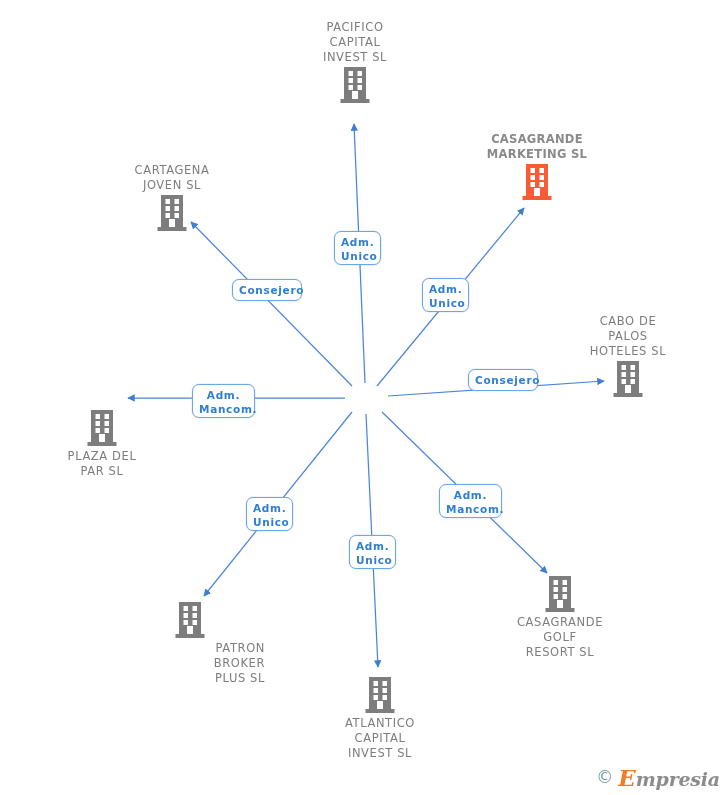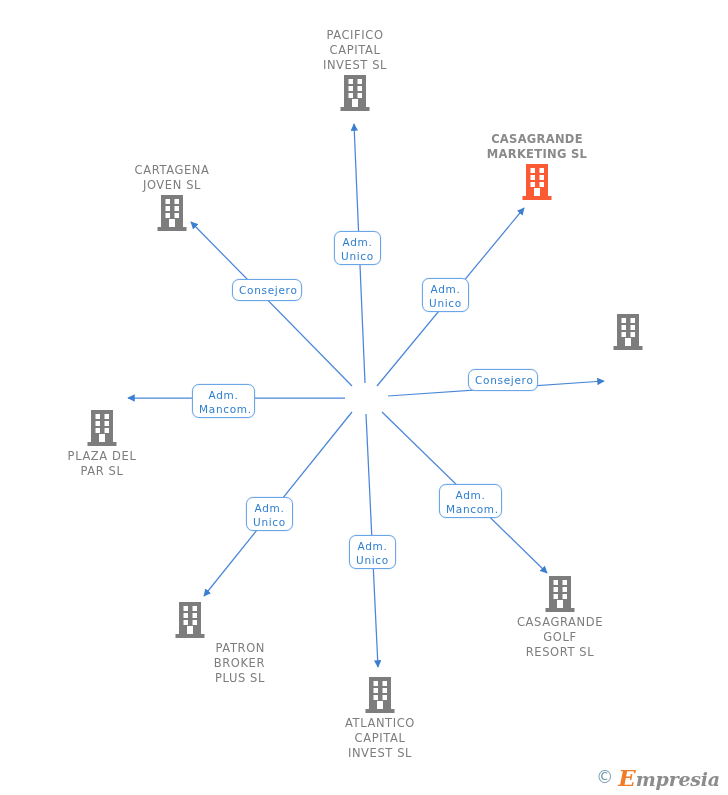--- a/index.html
+++ b/index.html
@@ -76,20 +76,21 @@
     border: 1.4px solid #6aa6e8;
     border-radius: 7px;
     color: #2f7fd0;
     font-size: 10.5px;
     letter-spacing: 0.7px;
     text-align: center;
     line-height: 14px;
     padding: 3px 6px;
     white-space: pre-line;
     box-shadow: 0 0 0 0.5px rgba(120,170,230,0.25);
+    font-weight: bold;
   }
 
   
   .watermark {
     position: absolute;
     right: 8px;
     bottom: 6px;
     display: flex;
     align-items: center;
     gap: 5px;
@@ -133,21 +134,21 @@
       <line x1="352" y1="386" x2="191" y2="222"></line>
       <line x1="388" y1="396" x2="604" y2="381"></line>
       <line x1="345" y1="398" x2="128" y2="398"></line>
       <line x1="352" y1="412" x2="204" y2="596"></line>
       <line x1="366" y1="414" x2="378" y2="667"></line>
       <line x1="382" y1="412" x2="547" y2="573"></line>
     </g>
   </svg>
 
   <div id="node-layer">
-      <div class="node" style="left: 355px; top: 28px;"><div class="label-above">PACIFICO
+      <div class="node" style="left: 355px; top: 20px;"><div class="label-above">PACIFICO
 CAPITAL
 INVEST  SL</div><div class="icon-wrap"><svg width="30" height="36" viewBox="0 0 30 36" class="bldg">
             <g fill="#7d7d7d">
               <rect x="4" y="0" width="22" height="32"></rect>
               <rect x="0.5" y="32" width="29" height="4"></rect>
             </g>
             <rect x="8.5" y="4" width="4.5" height="5" fill="#ffffff"></rect>
             <rect x="17.5" y="4" width="4.5" height="5" fill="#ffffff"></rect>
             <rect x="8.5" y="11" width="4.5" height="5" fill="#ffffff"></rect>
             <rect x="17.5" y="11" width="4.5" height="5" fill="#ffffff"></rect>
@@ -176,21 +177,23 @@
               <rect x="0.5" y="32" width="29" height="4"></rect>
             </g>
             <rect x="8.5" y="4" width="4.5" height="5" fill="#ffffff"></rect>
             <rect x="17.5" y="4" width="4.5" height="5" fill="#ffffff"></rect>
             <rect x="8.5" y="11" width="4.5" height="5" fill="#ffffff"></rect>
             <rect x="17.5" y="11" width="4.5" height="5" fill="#ffffff"></rect>
             <rect x="8.5" y="18" width="4.5" height="5" fill="#ffffff"></rect>
             <rect x="17.5" y="18" width="4.5" height="5" fill="#ffffff"></rect>
             <rect x="12" y="24" width="6" height="8" fill="#ffffff"></rect>
           </svg></div></div>
-      <div class="node" style="left: 628px; top: 314px;"><div class="icon-wrap"><svg width="30" height="36" viewBox="0 0 30 36" class="bldg">
+      <div class="node" style="left: 628px; top: 314px;"><div class="label-above">CABO DE
+PALOS
+HOTELES SL</div><div class="icon-wrap"><svg width="30" height="36" viewBox="0 0 30 36" class="bldg">
             <g fill="#7d7d7d">
               <rect x="4" y="0" width="22" height="32"></rect>
               <rect x="0.5" y="32" width="29" height="4"></rect>
             </g>
             <rect x="8.5" y="4" width="4.5" height="5" fill="#ffffff"></rect>
             <rect x="17.5" y="4" width="4.5" height="5" fill="#ffffff"></rect>
             <rect x="8.5" y="11" width="4.5" height="5" fill="#ffffff"></rect>
             <rect x="17.5" y="11" width="4.5" height="5" fill="#ffffff"></rect>
             <rect x="8.5" y="18" width="4.5" height="5" fill="#ffffff"></rect>
             <rect x="17.5" y="18" width="4.5" height="5" fill="#ffffff"></rect>

